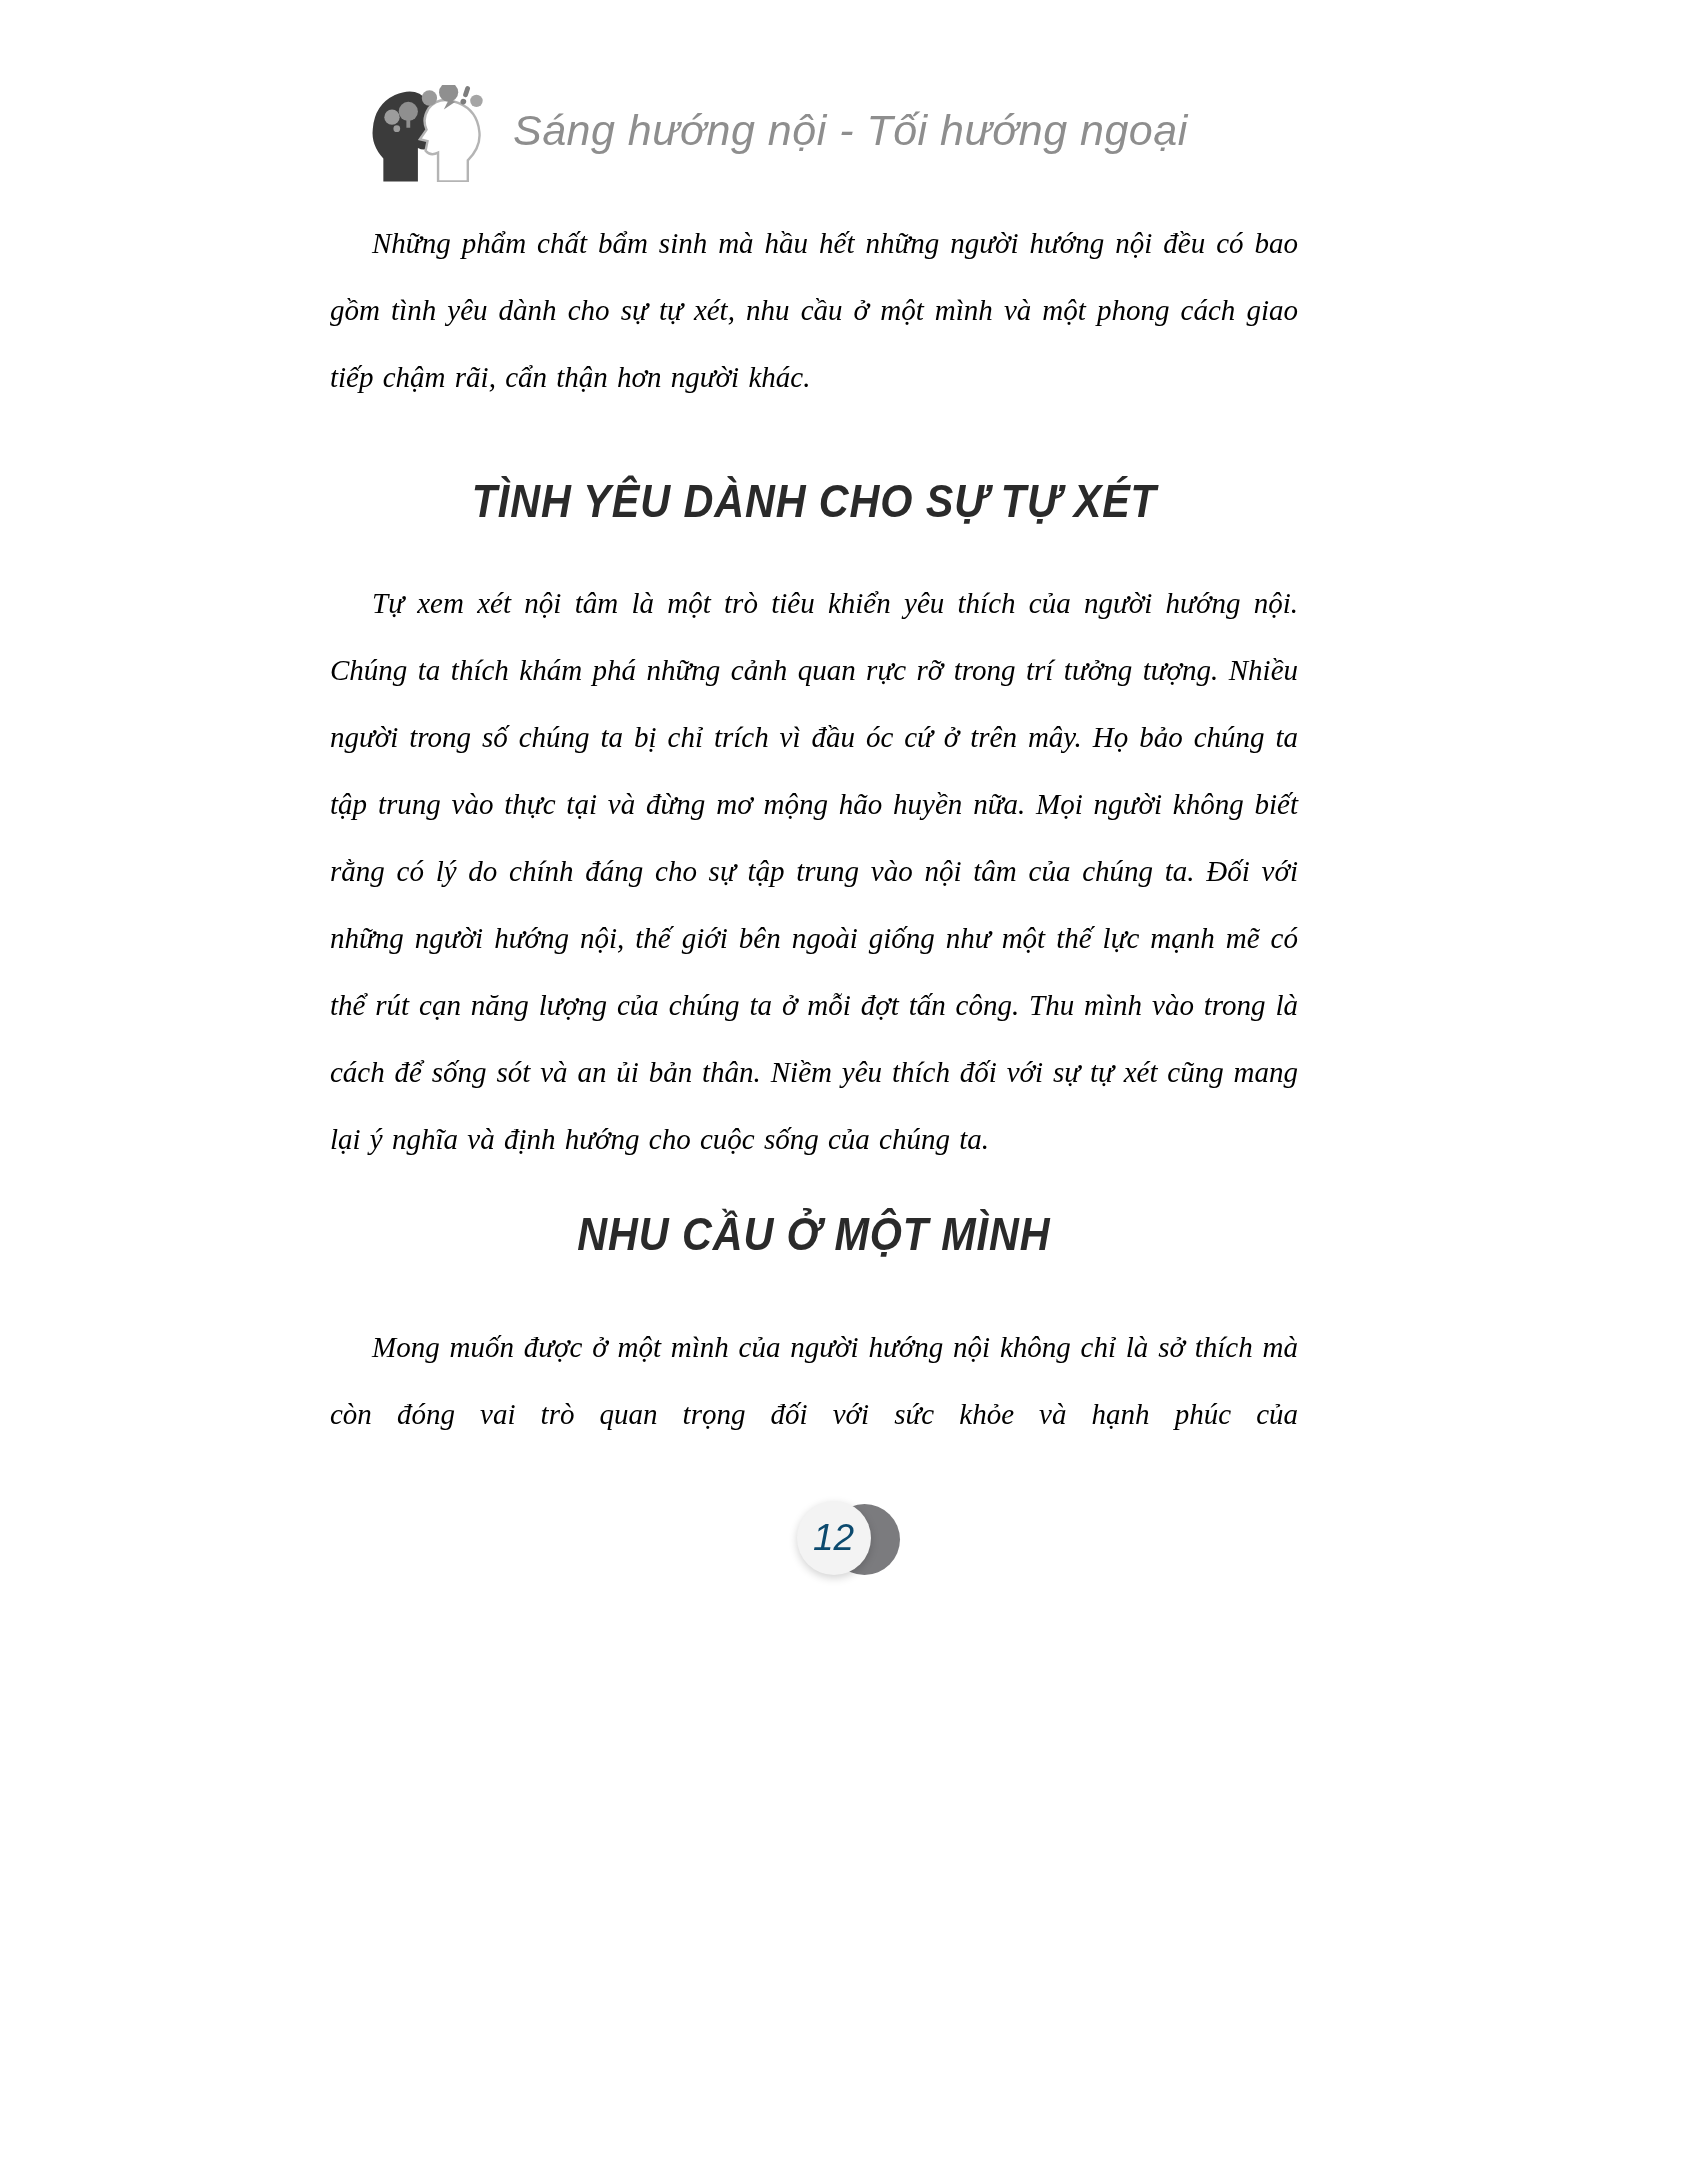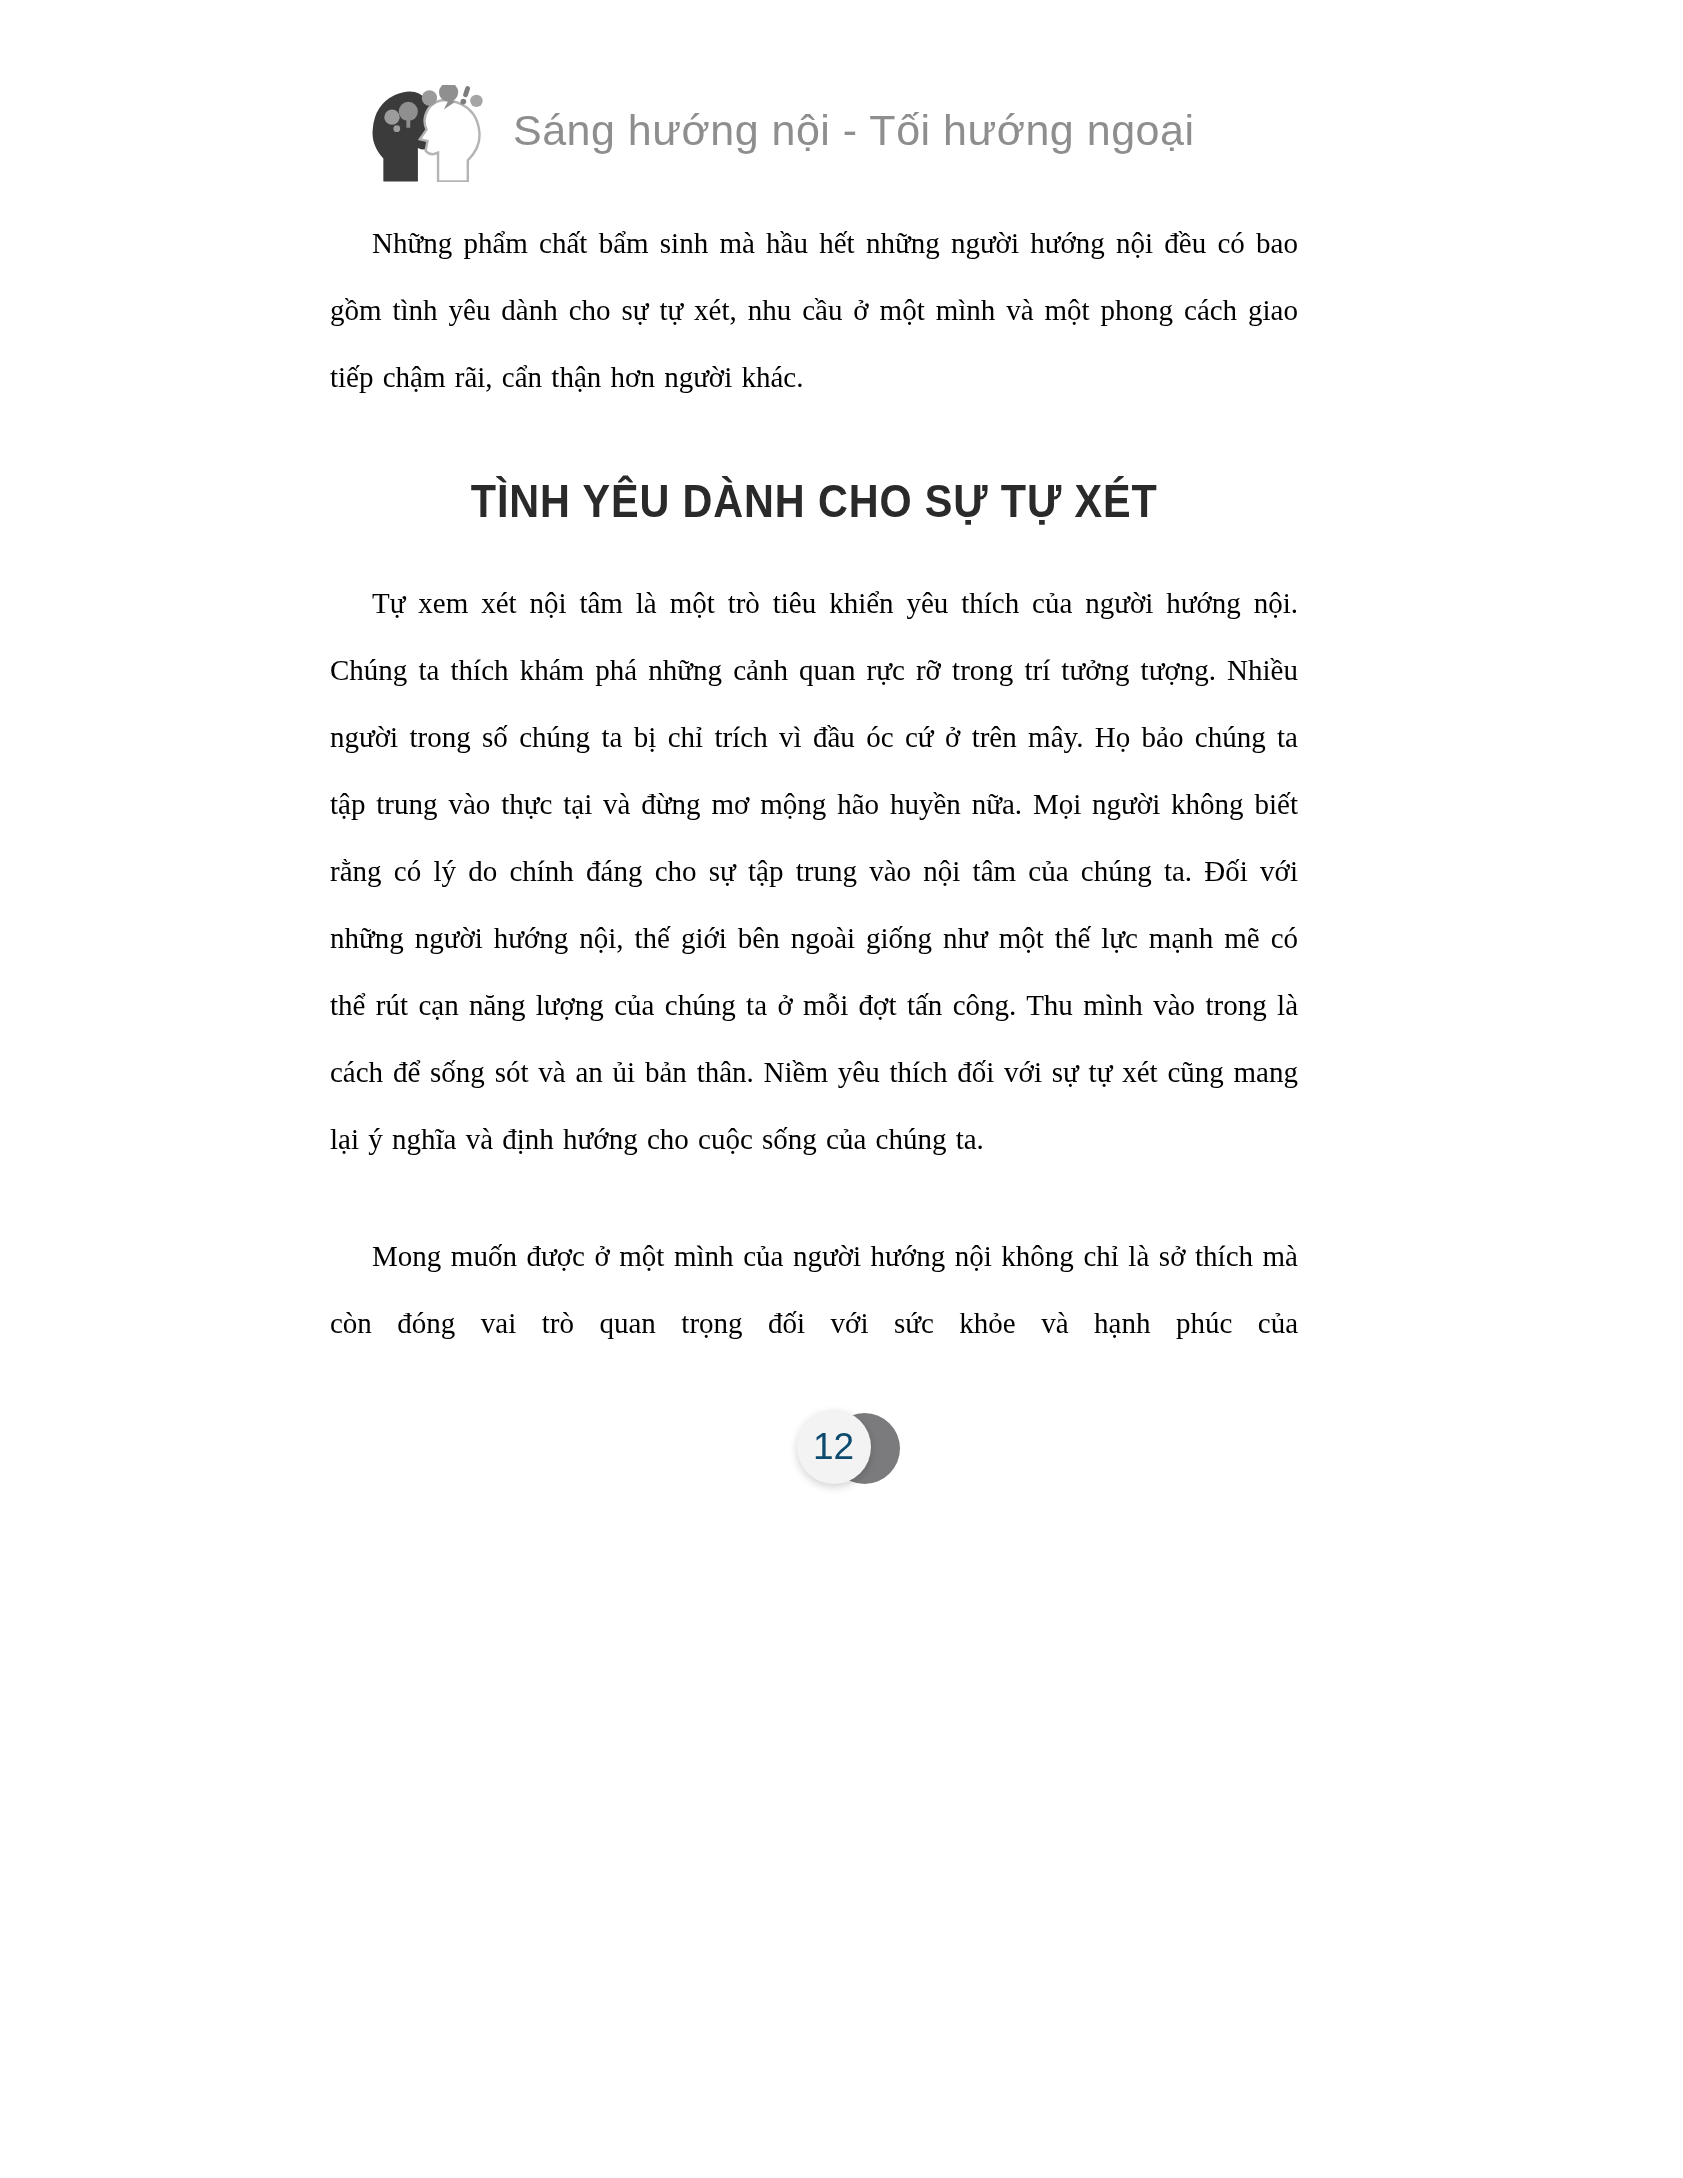--- a/index.html
+++ b/index.html
@@ -4,20 +4,21 @@
 <style>
   html, body { margin: 0; padding: 0; background: #ffffff; }
   .page {
     position: relative;
     width: 1683px;
     height: 1821px;
     background: #ffffff;
     overflow: hidden;
     font-family: "Liberation Serif", "DejaVu Serif", serif;
     color: #212121;
+    font-style: italic;
   }
 
   
   .header {
     position: absolute;
     top: 85px;
     left: 368px;
     display: flex;
     align-items: center;
     gap: 26px;
@@ -128,20 +129,21 @@
     <div class="header-title">Sáng hướng nội - Tối hướng ngoại</div>
   </div>
 
   <div class="content">
     <p class="body-para">Những phẩm chất bẩm sinh mà hầu hết những người hướng nội đều có bao gồm tình yêu dành cho sự tự xét, nhu cầu ở một mình và một phong cách giao tiếp chậm rãi, cẩn thận hơn người khác.</p>
 
     <h2 class="section-heading"><span class="condense">TÌNH YÊU DÀNH CHO SỰ TỰ XÉT</span></h2>
 
     <p class="body-para para-after-heading">Tự xem xét nội tâm là một trò tiêu khiển yêu thích của người hướng nội. Chúng ta thích khám phá những cảnh quan rực rỡ trong trí tưởng tượng. Nhiều người trong số chúng ta bị chỉ trích vì đầu óc cứ ở trên mây. Họ bảo chúng ta tập trung vào thực tại và đừng mơ mộng hão huyền nữa. Mọi người không biết rằng có lý do chính đáng cho sự tập trung vào nội tâm của chúng ta. Đối với những người hướng nội, thế giới bên ngoài giống như một thế lực mạnh mẽ có thể rút cạn năng lượng của chúng ta ở mỗi đợt tấn công. Thu mình vào trong là cách để sống sót và an ủi bản thân. Niềm yêu thích đối với sự tự xét cũng mang lại ý nghĩa và định hướng cho cuộc sống của chúng ta.</p>
 
+    <h2 class="section-heading heading-2"><span class="condense">NHU CẦU Ở MỘT MÌNH</span></h2>
 
     <p class="body-para para-3 continued">Mong muốn được ở một mình của người hướng nội không chỉ là sở thích mà còn đóng vai trò quan trọng đối với sức khỏe và hạnh phúc của</p>
 
     <div class="page-badge">
       <div class="badge-dark-circle"></div>
       <div class="badge-light-circle">
         <span class="badge-number">12</span>
       </div>
     </div>
   </div>

